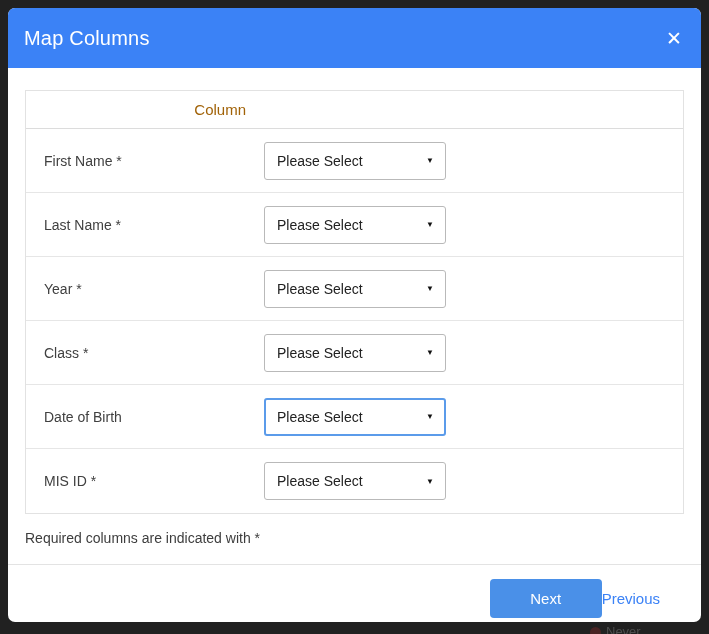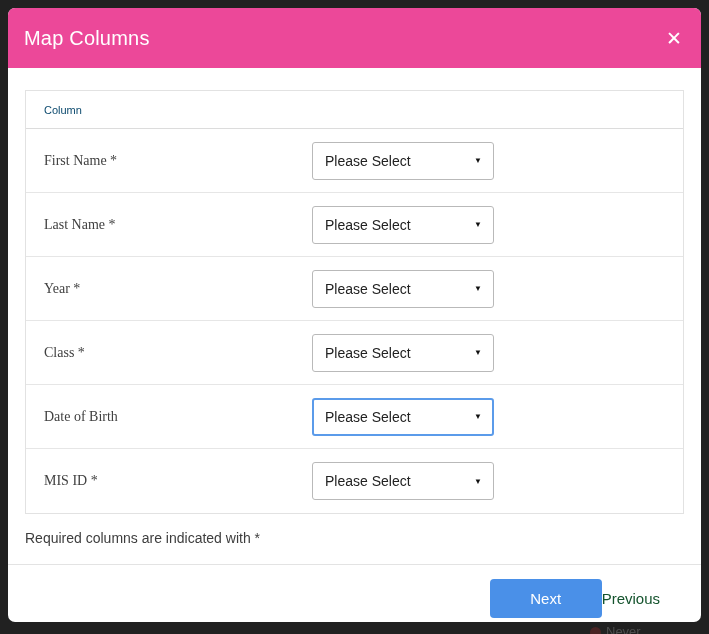--- a/index.html
+++ b/index.html
@@ -32,21 +32,21 @@
   .modal {
     position:absolute; left:8px; top:8px;
     width:693px; height:614px;
     background:#ffffff;
     border-radius:7px;
     overflow:hidden;
   }
 
   .modal-header {
     height:60px;
-    background:#ec4899;
+    background:#3b82f6;
     display:flex; align-items:center;
     padding:0 19px 0 16px;
   }
   .modal-title {
     flex:1;
     color:#ffffff;
     font-size:20px;
     letter-spacing:0.2px;
   }
   .close-btn {
@@ -65,48 +65,48 @@
   }
   .t-header {
     display:grid;
     grid-template-columns:220px 220px 1fr;
     height:38px;
     align-items:center;
     border-bottom:1px solid #dcdcdc;
   }
   .t-header .cell {
     padding-left:18px;
-    font-size:11px;
-    color:#0c4a6e;
+    font-size:15px;
+    color:#a16207;
     font-weight:500;
+    text-align:right;
   }
   .t-row {
     display:grid;
     grid-template-columns:220px 220px 1fr;
     height:64px;
     align-items:center;
     border-bottom:1px solid #e6e6e6;
   }
   .t-row:last-child { border-bottom:none; }
   .t-row .cell { padding-left:18px; }
-  .col-label { font-size:14px; color:#404040;font-family:Liberation Serif, serif; }
+  .col-label { font-size:14px; color:#404040; }
   .sample-cell { font-size:14px; color:#404040; }
 
   .select-wrap { position:relative; width:182px; }
   .csv-select {
     width:182px; height:38px;
     border:1px solid #b9b9b9;
     border-radius:3px;
     background:#ffffff;
     padding:0 28px 0 12px;
     font-size:14px;
     color:#222222;
     font-family:inherit;
     appearance:none;
-    margin-left:48px;
     -webkit-appearance:none;
     -moz-appearance:none;
   }
   .csv-select.focused {
     border:2px solid #5b9bea;
     padding-left:11px;
   }
   .caret {
     position:absolute; right:12px; top:50%;
     transform:translateY(-50%);
@@ -137,21 +137,21 @@
     width:112px; height:39px;
     background:#4a90e8;
     color:#ffffff;
     border:none;
     border-radius:4px;
     font-size:15px;
     font-family:inherit;
     cursor:pointer;
   }
   .prev-link {
-    color:#14532d;
+    color:#3b82f6;
     font-size:15px;
     cursor:pointer;
     text-decoration:none;
   }
 </style>
 </head>
 <body>
 
 <div class="backdrop">
 

